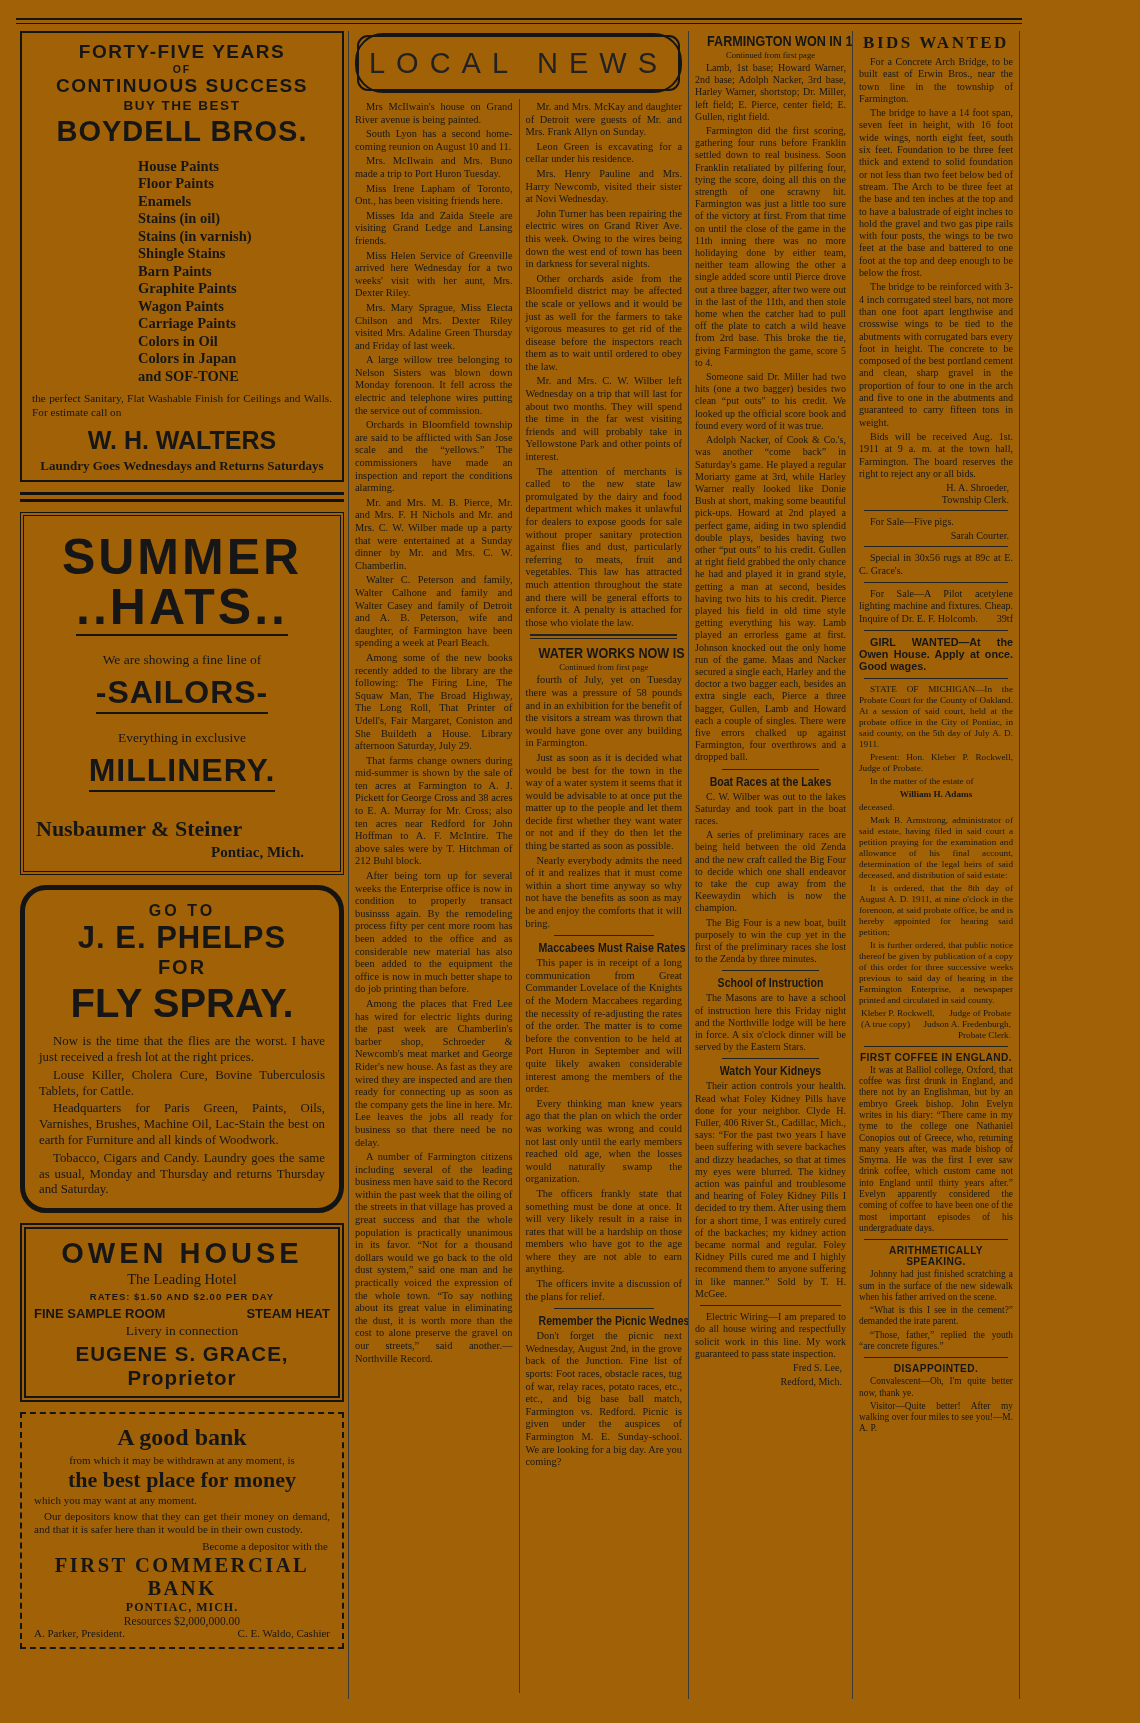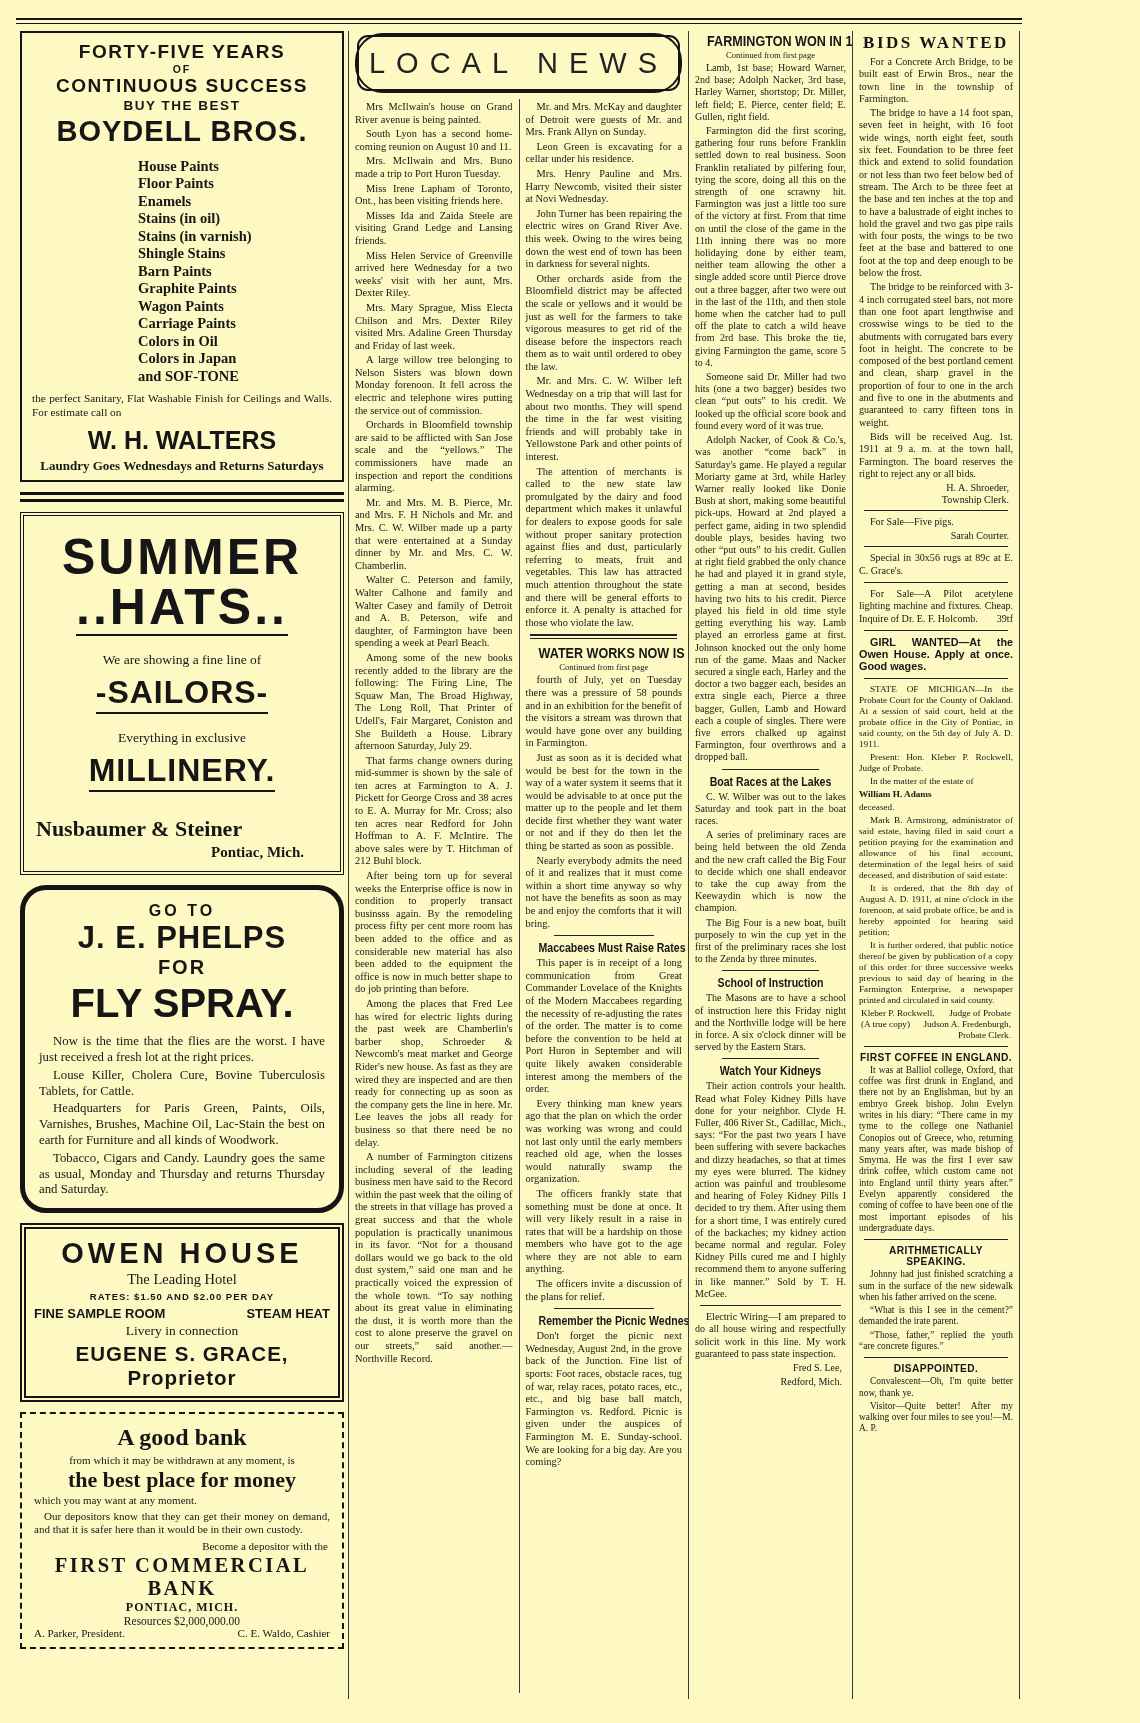--- a/index.html
+++ b/index.html
@@ -1,17 +1,17 @@
 <!DOCTYPE html>
 <html><head>
 <meta charset="utf-8">
 <style>
   html,body{margin:0;padding:0;background:#e9e7e0;}
   .page{position:relative;width:1140px;height:1723px;box-sizing:border-box;
-        background:#fef9c3;color:#161616;overflow:hidden;
+        background:#a16207;color:#161616;overflow:hidden;
         padding:18px 118px 6px 16px;
         font-family:"Liberation Serif", serif;}
   .top-rule{border-top:2px solid #151515;border-bottom:1px solid #151515;height:3px;margin-bottom:7px;}
   .cols{display:flex;align-items:stretch;height:1668px;}
   .col{box-sizing:border-box;overflow:hidden;padding:0 6px;}
   .col + .col{border-left:1px solid #3a3a3a;}
   .col:last-child{border-right:1px solid #3a3a3a;}
   .ads-col{width:332px;padding:0 4px;}
   .news-col{width:340px;padding:0;}
   .c3{width:164px;}
@@ -337,21 +337,21 @@
       <div class="classified classified-bold">
         <p class="para">GIRL WANTED—At the Owen House.  Apply at once.  Good wages.</p>
       </div>
       <div class="rule-w"></div>
       <div class="probate-block">
         <div>
             <p class="para">STATE OF MICHIGAN—In the Probate Court for the County of Oakland.  At a session of said court, held at the probate office in the City of Pontiac, in said county, on the 5th day of July A. D. 1911.</p>
             <p class="para">Present:  Hon. Kleber P. Rockwell, Judge of Probate.</p>
             <p class="para">In the matter of the estate of</p>
           </div>
-        <p class="para" style="text-align:left;text-indent:0;font-weight:bold;">William H. Adams</p>
+        <p class="para" style="text-align:center;text-indent:0;font-weight:bold;">William H. Adams</p>
         <p class="para" style="text-indent:0;">deceased.</p>
         <div>
             <p class="para">Mark B. Armstrong, administrator of said estate, having filed in said court a petition praying for the examination and allowance of his final account, determination of the legal heirs of said deceased, and distribution of said estate:</p>
             <p class="para">It is ordered, that the 8th day of August A. D. 1911, at nine o'clock in the forenoon, at said probate office, be and is hereby appointed for hearing said petition;</p>
             <p class="para">It is further ordered, that public notice thereof be given by publication of a copy of this order for three successive weeks previous to said day of hearing in the Farmington Enterprise, a newspaper printed and circulated in said county.</p>
           </div>
         <div class="sig-row">
           <span>Kleber P. Rockwell,</span>
           <span>Judge of Probate</span>
         </div>

